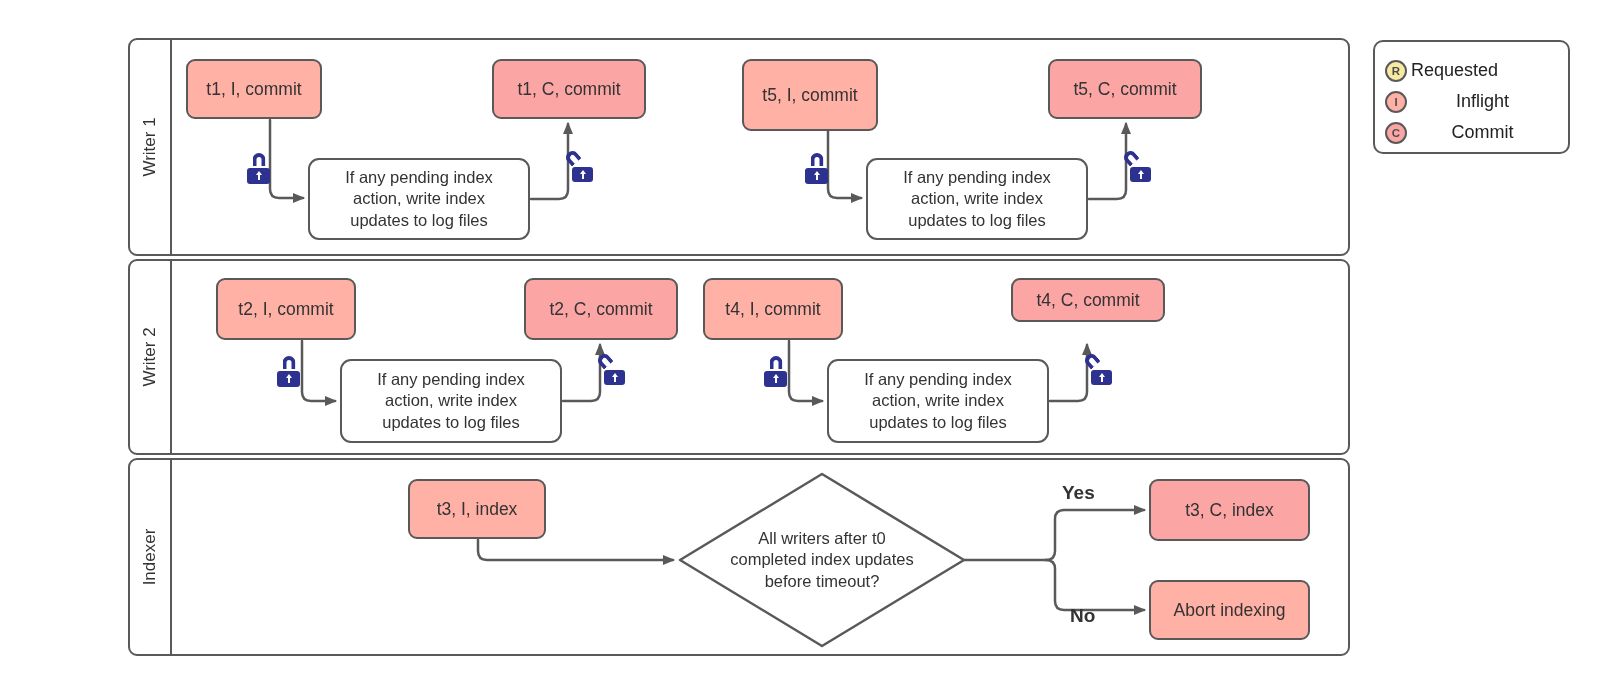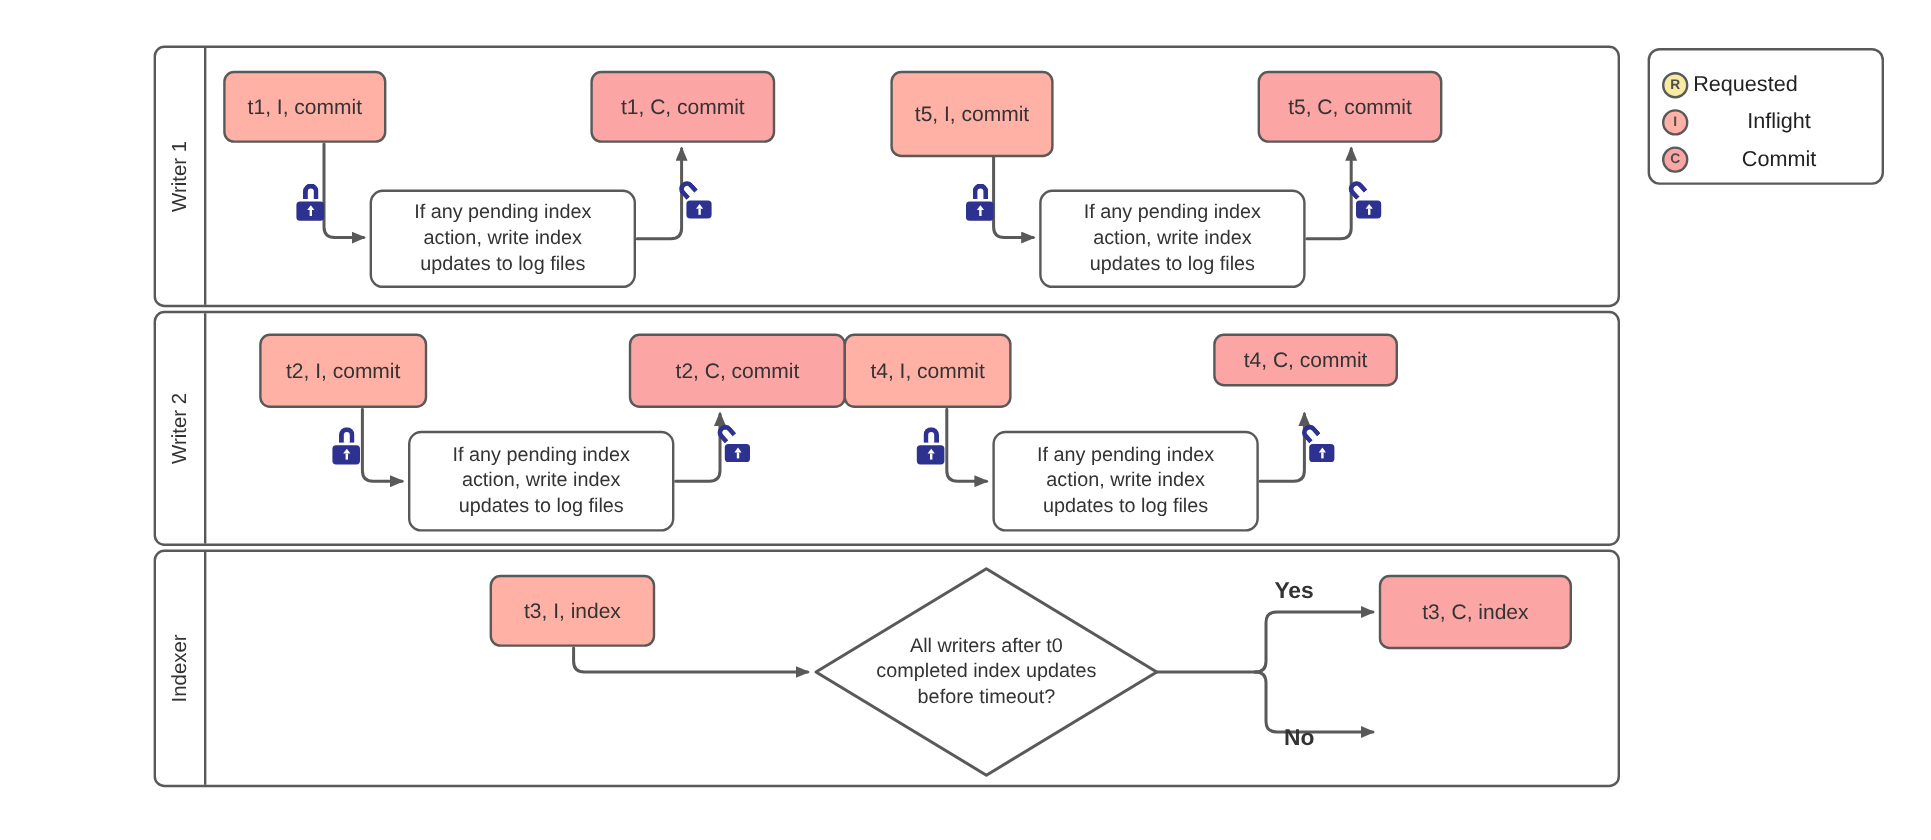--- a/index.html
+++ b/index.html
@@ -111,21 +111,21 @@
   <div class="node commit" style="left:1048px;top:59px;width:154px;height:60px;">
     <span>t5, C, commit</span>
   </div>
 
   <div class="node inflight" style="left:216px;top:278px;width:140px;height:62px;">
     <span>t2, I, commit</span>
   </div>
   <div class="node process" style="left:340px;top:359px;width:222px;height:84px;">
     <span class="inner">If any pending index action, write index updates to log files</span>
   </div>
-  <div class="node commit" style="left:524px;top:278px;width:181px;height:62px;">
+  <div class="node commit" style="left:524px;top:278px;width:154px;height:62px;">
     <span>t2, C, commit</span>
   </div>
   <div class="node inflight" style="left:703px;top:278px;width:140px;height:62px;">
     <span>t4, I, commit</span>
   </div>
   <div class="node process" style="left:827px;top:359px;width:222px;height:84px;">
     <span class="inner">If any pending index action, write index updates to log files</span>
   </div>
   <div class="node commit" style="left:1011px;top:278px;width:154px;height:44px;">
     <span>t4, C, commit</span>
@@ -135,20 +135,23 @@
     <span>t3, I, index</span>
   </div>
   <div class="decision-text" style="left:712px;top:502px;width:220px;height:116px;">
     <span class="inner">All writers after t0 completed index updates before timeout?</span>
   </div>
   <span class="edge-label" style="left:1062px;top:482px;">Yes</span>
   <span class="edge-label" style="left:1070px;top:605px;">No</span>
   <div class="node commit" style="left:1149px;top:479px;width:161px;height:62px;">
     <span>t3, C, index</span>
   </div>
+  <div class="node inflight" style="left:1149px;top:580px;width:161px;height:60px;">
+    <span>Abort indexing</span>
+  </div>
 
   <div class="lock closed" style="left:246px;top:153px;">
       <span class="shackle"></span>
       <span class="lock-body"></span>
     </div>
   <div class="lock open" style="left:569px;top:151px;">
       <span class="shackle"></span>
       <span class="lock-body"></span>
     </div>
   <div class="lock closed" style="left:804px;top:153px;">

